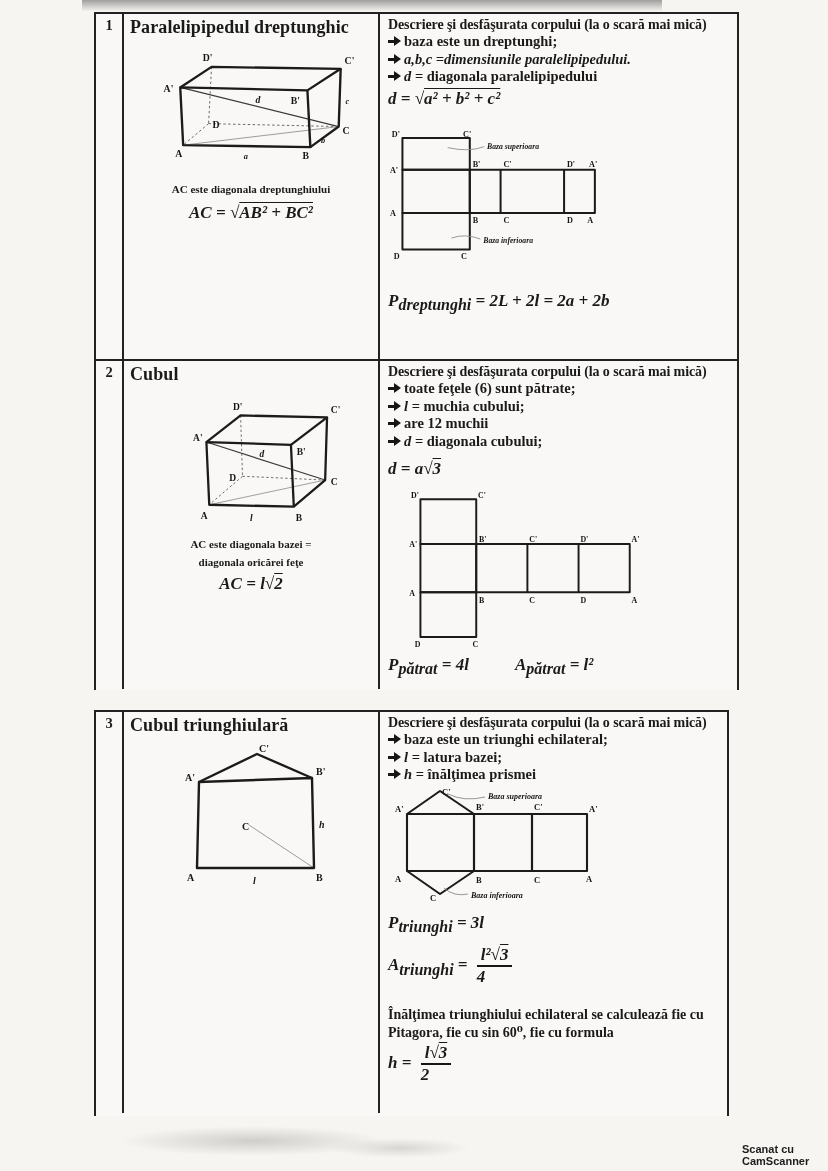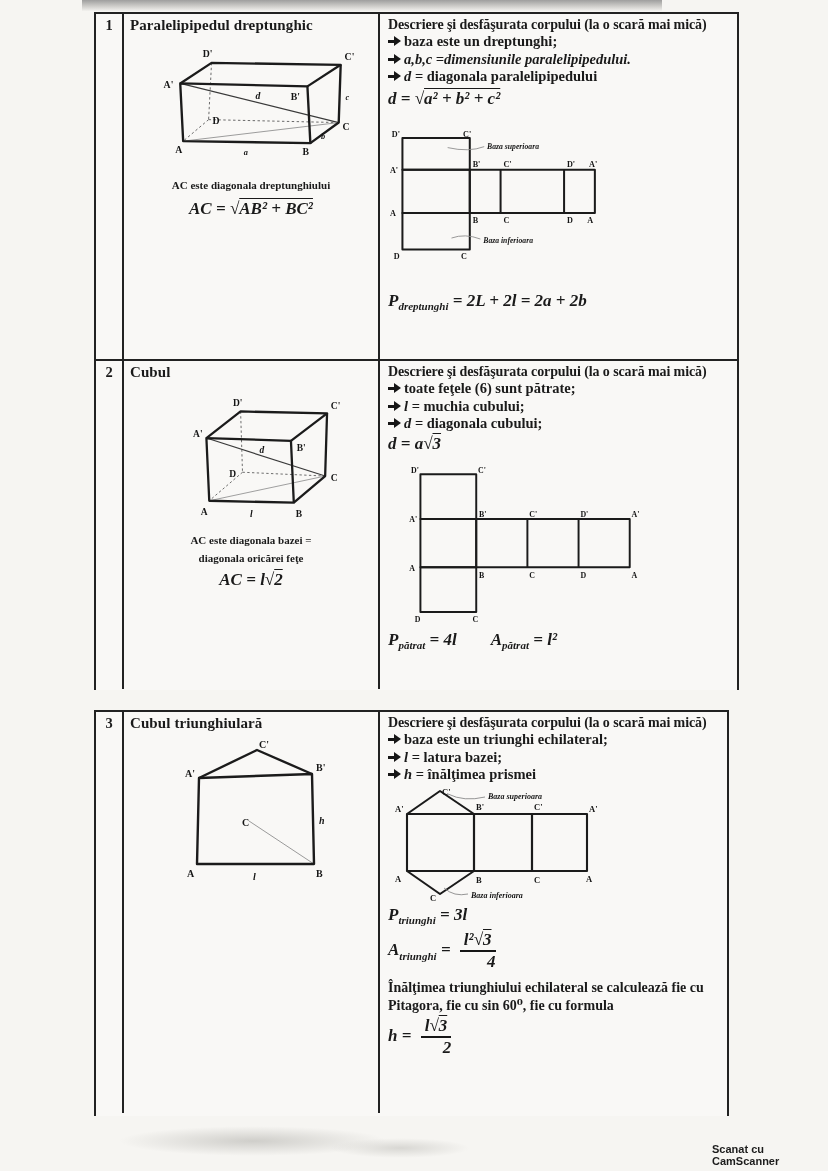--- a/index.html
+++ b/index.html
@@ -12,41 +12,41 @@
         background:radial-gradient(ellipse at center,#cfceca 0%,rgba(246,245,242,0) 70%)}
   .smudge2{position:absolute;left:330px;top:1138px;width:140px;height:20px;
         background:radial-gradient(ellipse at center,#d8d7d3 0%,rgba(246,245,242,0) 70%)}
   .tbl{position:absolute;border:2.5px solid #222;border-bottom:none;background:rgba(255,255,255,.35)}
   .trow{display:flex;align-items:stretch}
   .trow.sep{border-top:2.5px solid #222}
   .cnum{width:26px;border-right:2.2px solid #222;text-align:center;padding-top:3px;
         font-size:14.5px;flex:none}
   .cleft{width:246px;border-right:2.2px solid #222;padding:3px 4px;flex:none;overflow:hidden}
   .cright{flex:1;padding:3px 6px 3px 8px;overflow:hidden}
-  .title{font-size:15px;letter-spacing:.1px;padding-left:2px}
+  .title{font-size:18px;letter-spacing:.1px;padding-left:2px}
   .hdr{font-size:14px;letter-spacing:-.1px;white-space:nowrap}
   .bullet{font-size:14.5px;line-height:17.5px;white-space:nowrap}
   .lead{font-style:italic}
   .arr{display:inline-block;width:13px;height:11px;position:relative;margin-right:3px;top:1px}
   .arr::before{content:"";position:absolute;left:0;top:4px;width:6px;height:3px;background:#161616}
   .arr::after{content:"";position:absolute;left:6px;top:0;width:0;height:0;
         border-left:7px solid #161616;border-top:5.5px solid transparent;border-bottom:5.5px solid transparent}
   .formula{font-size:17px;font-style:italic;line-height:22px}
   .formula .rad, .rad{text-decoration:overline}
-  .formula sub{font-size:11px;}
+  .formula sub{font-size:16px;}
   .center{text-align:center}
   .caption{font-size:11px;text-align:center;line-height:18px}
-  .mt2{margin-top:2px}.mt4{margin-top:4px}.mt8{}
-  .mt10{margin-top:2px}.mt12{margin-top:12px}.mt14{margin-top:14px}.mt20{margin-top:8px}
-  .formrow{display:flex;gap:34px}
-  .frac{display:inline-block;vertical-align:middle;text-align:right;margin-left:5px}
+  .mt2{margin-top:2px}.mt4{margin-top:4px}.mt8{margin-top:8px}
+  .mt10{margin-top:2px}.mt12{margin-top:12px}.mt14{margin-top:14px}.mt20{margin-top:20px}
+  .formrow{display:flex;gap:46px}
+  .frac{display:inline-block;vertical-align:middle;text-align:left;margin-left:5px}
   .fnum{display:block;padding:0 4px 1px 4px;border-bottom:2px solid #161616;line-height:1.05}
   .fden{display:block;line-height:1.15}
   .note{font-size:14px;line-height:18px;white-space:nowrap}
-  .credit{position:absolute;left:712px;top:1143px;font-family:"Liberation Sans","DejaVu Sans",sans-serif;
+  .credit{position:absolute;left:742px;top:1143px;font-family:"Liberation Sans","DejaVu Sans",sans-serif;
         font-size:11px;font-weight:700;color:#1c1c1c}
   svg{display:block}
   svg text{font-family:"Liberation Serif","DejaVu Serif",serif;font-weight:700;fill:#151515;font-size:10px}
   svg text.sm{font-size:8.5px}
   svg text.it{font-style:italic}
   svg text.ann{font-size:8px;font-style:italic}
   .bold{fill:none;stroke:#1b1b1b;stroke-width:2.4;stroke-linejoin:round}
   .med{fill:none;stroke:#1b1b1b;stroke-width:2.1;stroke-linejoin:round}
   .thin{fill:none;stroke:#3a3a3a;stroke-width:1.2}
   .faint{fill:none;stroke:#9a9a9a;stroke-width:1}
@@ -171,20 +171,21 @@
         </svg>
         <div class="caption mt10">AC este diagonala bazei =</div>
         <div class="caption">diagonala oricărei feţe</div>
         <div class="formula center mt2"><span>AC = l√</span><span class="rad">2</span></div>
       </div>
 
       <div class="cright">
         <div class="hdr">Descriere şi desfăşurata corpului (la o scară mai mică)</div>
         <div class="bullet"><span class="arr"></span><span class="lead"></span><span>toate feţele (6) sunt pătrate;</span></div>
         <div class="bullet"><span class="arr"></span><span class="lead">l</span><span> = muchia cubului;</span></div>
+        <div class="bullet"><span class="arr"></span><span class="lead"></span><span>are 12 muchii</span></div>
         <div class="bullet"><span class="arr"></span><span class="lead">d</span><span> = diagonala cubului;</span></div>
         <div class="formula mt8"><span>d = a√</span><span class="rad">3</span></div>
 
         <svg width="296" height="160" viewBox="0 0 310 172" style="margin-top:10px;margin-left:10px">
           <g>
             <rect class="med" x="20" y="10" width="60" height="48"></rect>
             <rect class="med" x="20" y="58" width="60" height="52"></rect>
             <rect class="med" x="20" y="110" width="60" height="48"></rect>
             <rect class="med" x="80" y="58" width="165" height="52"></rect>
             <line class="med" x1="135" y1="58" x2="135" y2="110"></line>

